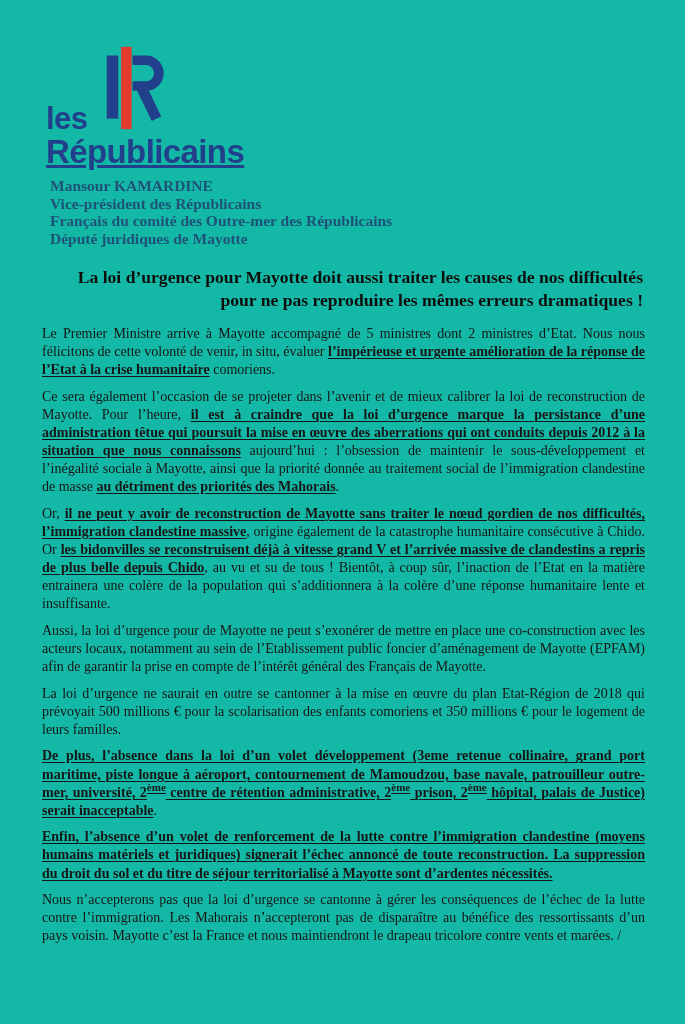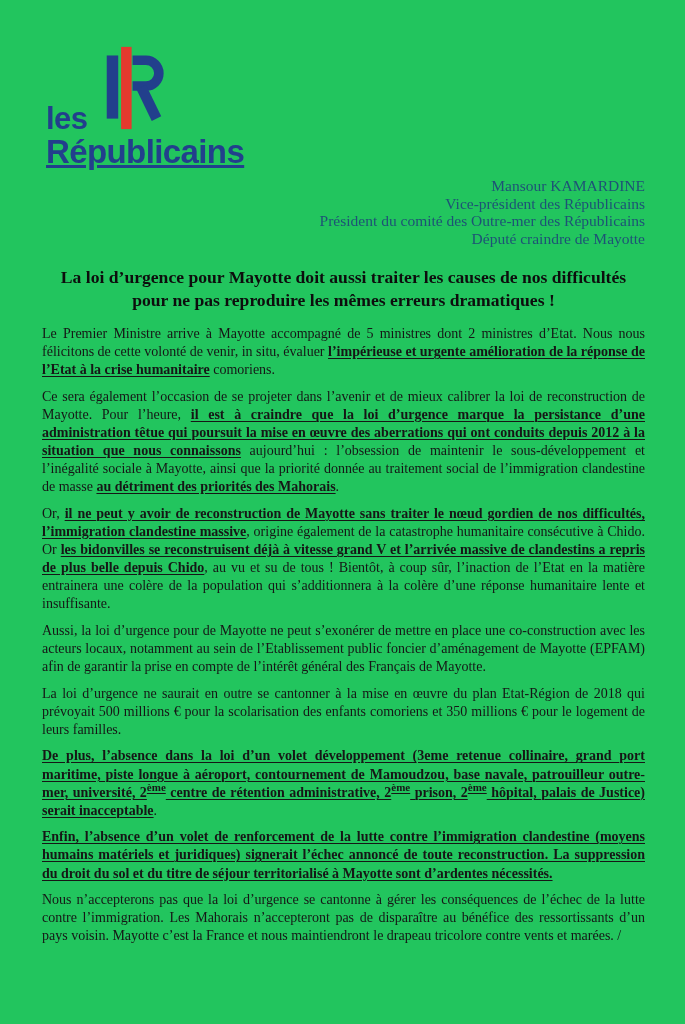--- a/index.html
+++ b/index.html
@@ -1,21 +1,21 @@
 <!DOCTYPE html>
 <html lang="fr"><head>
 <meta charset="utf-8">
 <style>
   html, body { margin: 0; padding: 0; background: #e9e9e9; }
   .page {
     position: relative;
     width: 685px;
     min-height: 1024px;
     margin: 0 auto;
-    background: #22c55e;
+    background: #14b8a6;
     box-sizing: border-box;
     padding: 44px 40px 28px 42px;
     font-family: "Liberation Serif", serif;
     color: #141414;
   }
 
   
   .logo { margin-left: 4px; }
   .logo-top { display: flex; align-items: flex-end; }
   .logo-les {
@@ -35,34 +35,33 @@
     line-height: 1;
     color: #223f8c;
     letter-spacing: -0.6px;
     margin-top: 3px;
     text-decoration: underline;
   }
 
   .author {
     margin-top: 9px;
     margin-left: 8px;
-    font-weight: normal;
+    font-weight: bold;
     font-size: 15.5px;
     line-height: 17.5px;
     color: #1e5276;
-    text-align: right;
   }
 
   
   .title {
     margin: 19px 2px 13px 2px;
     font-size: 17.6px;
     line-height: 23px;
     font-weight: bold;
-    text-align: center;
+    text-align: right;
     color: #0d0d0d;
   }
 
   
   .doc-body { font-size: 14px; line-height: 18.1px; }
   .para {
     margin: 0 0 8.5px 0;
     text-align: justify;
     color: #161616;
   }
@@ -86,22 +85,22 @@
           <path d="M50,45 L66,78" fill="none" stroke="#223f8c" stroke-width="11"></path>
           <rect x="29" y="3" width="11" height="86" fill="#e43a2e"></rect>
         </svg>
       </div>
       <div class="logo-republicains">Républicains</div>
     </div>
 
     <div class="author">
       <div>Mansour KAMARDINE</div>
       <div>Vice-président des Républicains</div>
-      <div>Président du comité des Outre-mer des Républicains</div>
-      <div>Député craindre de Mayotte</div>
+      <div>Français du comité des Outre-mer des Républicains</div>
+      <div>Député juridiques de Mayotte</div>
     </div>
   </header>
 
   <h1 class="title">La loi d’urgence pour Mayotte doit aussi traiter les causes de nos difficultés pour ne pas reproduire les mêmes erreurs dramatiques !</h1>
 
   <main class="doc-body">
       <p class="para"><span class="seg">Le Premier Ministre arrive à Mayotte accompagné de 5 ministres dont 2 ministres d’Etat. Nous nous félicitons de cette volonté de venir, in situ, évaluer </span><span class="seg b u">l’impérieuse et urgente amélioration de la réponse de l’Etat à la crise humanitaire</span><span class="seg"> comoriens.</span></p>
       <p class="para"><span class="seg">Ce sera également l’occasion de se projeter dans l’avenir et de mieux calibrer la loi de reconstruction de Mayotte. Pour l’heure, </span><span class="seg b u">il est à craindre que la loi d’urgence marque la persistance d’une administration têtue qui poursuit la mise en œuvre des aberrations qui ont conduits depuis 2012 à la situation que nous connaissons</span><span class="seg"> aujourd’hui : l’obsession de maintenir le sous-développement et l’inégalité sociale à Mayotte, ainsi que la priorité donnée au traitement social de l’immigration clandestine de masse </span><span class="seg b u">au détriment des priorités des Mahorais</span><span class="seg">.</span></p>
       <p class="para"><span class="seg">Or, </span><span class="seg b u">il ne peut y avoir de reconstruction de Mayotte sans traiter le nœud gordien de nos difficultés, l’immigration clandestine massive</span><span class="seg">, origine également de la catastrophe humanitaire consécutive à Chido. Or </span><span class="seg b u">les bidonvilles se reconstruisent déjà à vitesse grand V et l’arrivée massive de clandestins a repris de plus belle depuis Chido</span><span class="seg">, au vu et su de tous ! Bientôt, à coup sûr, l’inaction de l’Etat en la matière entrainera une colère de la population qui s’additionnera à la colère d’une réponse humanitaire lente et insuffisante.</span></p>
       <p class="para"><span class="seg">Aussi, la loi d’urgence pour de Mayotte ne peut s’exonérer de mettre en place une co-construction avec les acteurs locaux, notamment au sein de l’Etablissement public foncier d’aménagement de Mayotte (EPFAM) afin de garantir la prise en compte de l’intérêt général des Français de Mayotte.</span></p>

